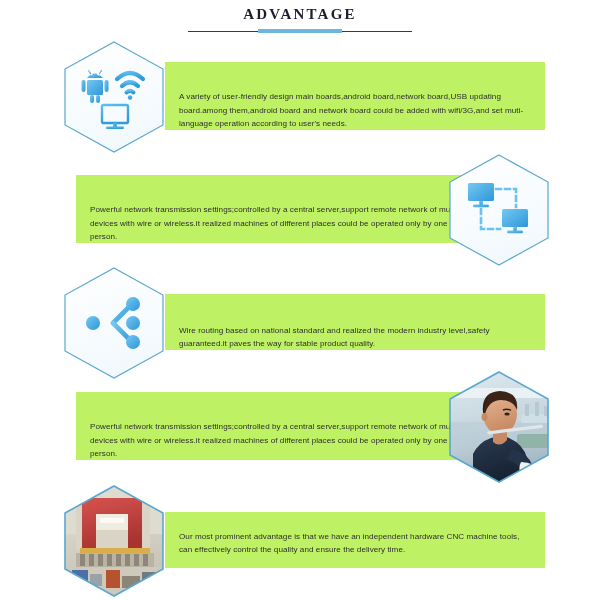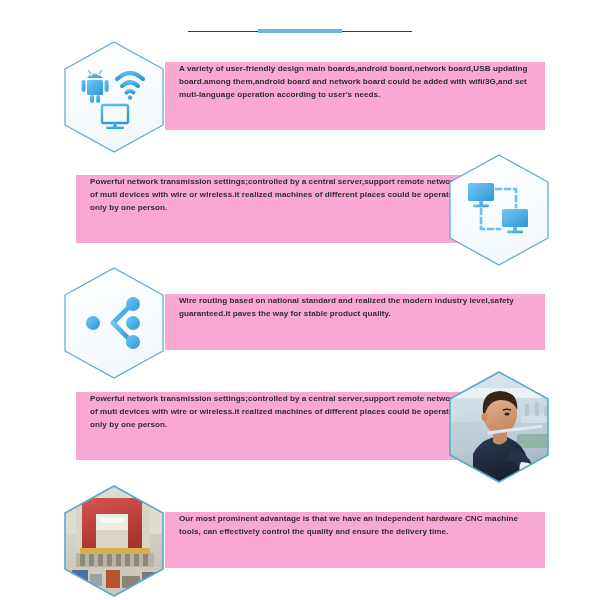--- a/index.html
+++ b/index.html
@@ -61,25 +61,24 @@
   }
   .row-1 { top: 40px;  height: 112px; }
   .row-2 { top: 153px; height: 112px; }
   .row-3 { top: 266px; height: 112px; padding-left: 28px; }
   .row-4 { top: 370px; height: 112px; }
   .row-5 { top: 484px; height: 112px; }
 
   
   .panel {
     position: absolute;
-    background: #f9a8d4;
+    background: #bef264;
     box-sizing: border-box;
     display: flex;
-    align-items: flex-start;
-    font-weight: bold;
+    align-items: flex-end;
   }
   .panel-text {
     font-size: 8.1px;
     line-height: 13.2px;
     color: #2d2d2d;
     letter-spacing: 0.05px;
   }
 
   .panel-left-icon  { left: 165px; width: 380px; }
   .panel-right-icon { left: 64px;  width: 395px; margin-left: 12px; }
@@ -107,20 +106,21 @@
     display: flex;
     align-items: center;
     justify-content: center;
     pointer-events: none;
   }
 </style>
 </head>
 <body>
 
 <div class="header">
+  <div class="header-title">ADVANTAGE</div>
   <div class="header-rule"></div>
   <div class="header-rule-accent"></div>
 </div>
 
 <svg width="0" height="0" style="position:absolute">
   <defs>
     <linearGradient id="gBlue" x1="0" y1="0" x2="0.4" y2="1">
       <stop offset="0%" stop-color="#5fbdf0"></stop>
       <stop offset="100%" stop-color="#2f9ad9"></stop>
     </linearGradient>

